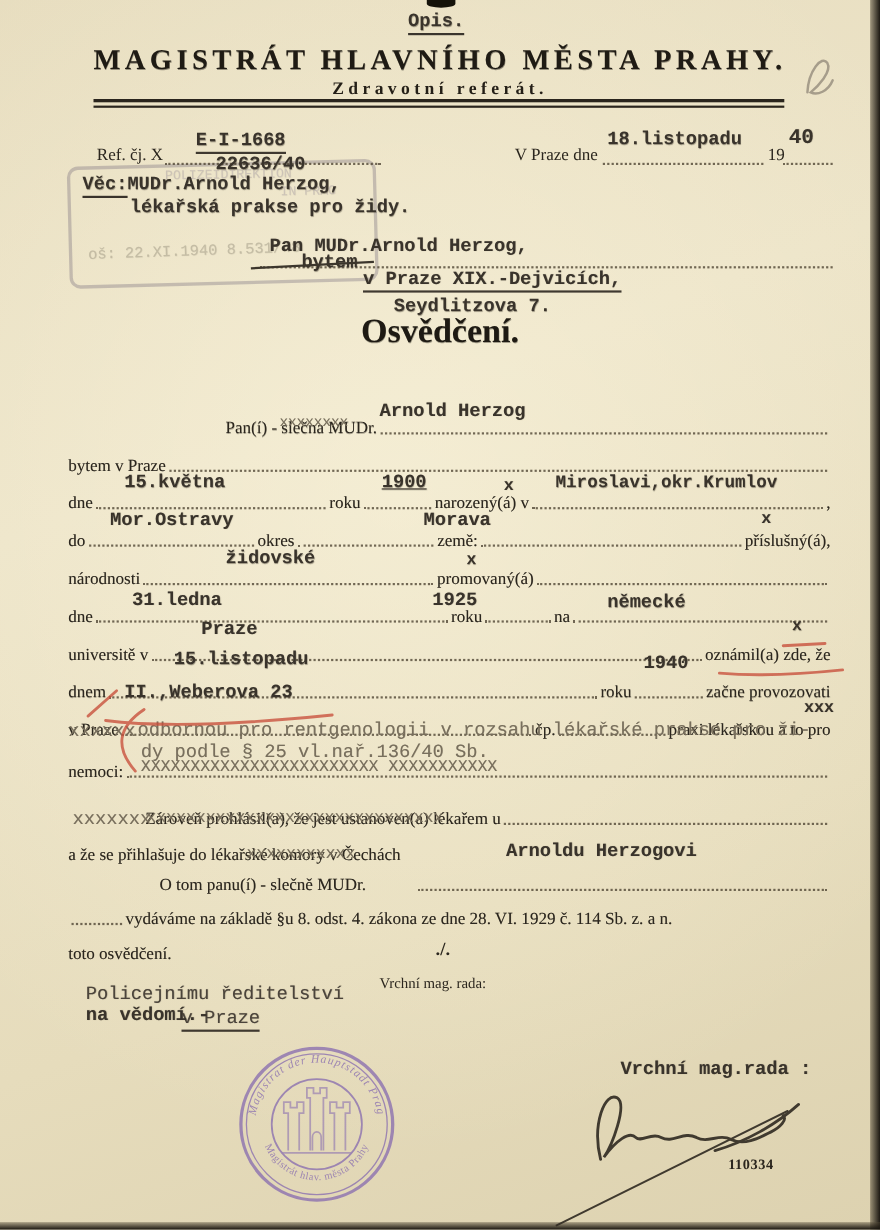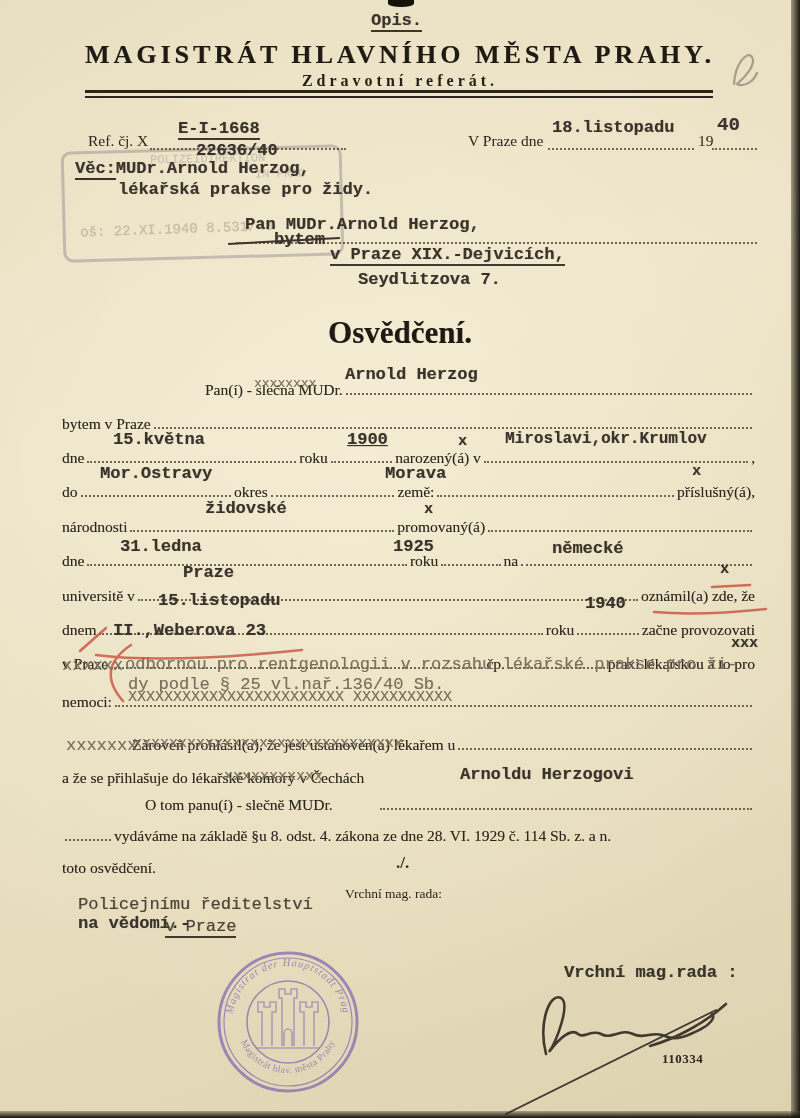--- a/index.html
+++ b/index.html
@@ -66,21 +66,21 @@
   </div>
   <div class="abs typed dark" style="left:118px;top:181px;">lékařská prakse pro židy.</div>
 
   <div class="abs typed dark" style="left:245px;top:216px;">Pan MUDr.Arnold Herzog,</div>
   <div class="abs" style="left:236px;top:242px;width:521px;border-bottom:2px dotted rgba(80,70,52,.8);"></div>
   <div class="abs typed dark" style="left:274px;top:231px;">bytem</div>
   <div class="abs" style="left:228px;top:240px;width:112px;height:2px;background:#3c362c;transform:rotate(-3deg);"></div>
   <div class="abs typed dark u-typed" style="left:330px;top:246px;">v Praze XIX.-Dejvicích,</div>
   <div class="abs typed dark" style="left:358px;top:271px;">Seydlitzova 7.</div>
 
-  <div class="abs main-title" style="left:0;top:283px;margin-top:32px;">Osvědčení.</div>
+  <div class="abs main-title" style="left:0;top:283px;">Osvědčení.</div>
 
   <div class="row" style="left:205px;top:380px;width:550px;">
     <span class="lbl">Pan(í) - slečna MUDr.</span>
     <span class="dots fill"></span>
   </div>
   <div class="abs typed faint" style="left:254px;top:377px;font-size:13px;">xxxxxxxx</div>
   <div class="abs typed dark" style="left:345px;top:366px;">Arnold Herzog</div>
 
   <div class="row" style="left:62px;top:414px;width:693px;">
     <span class="lbl">bytem v Praze</span>

